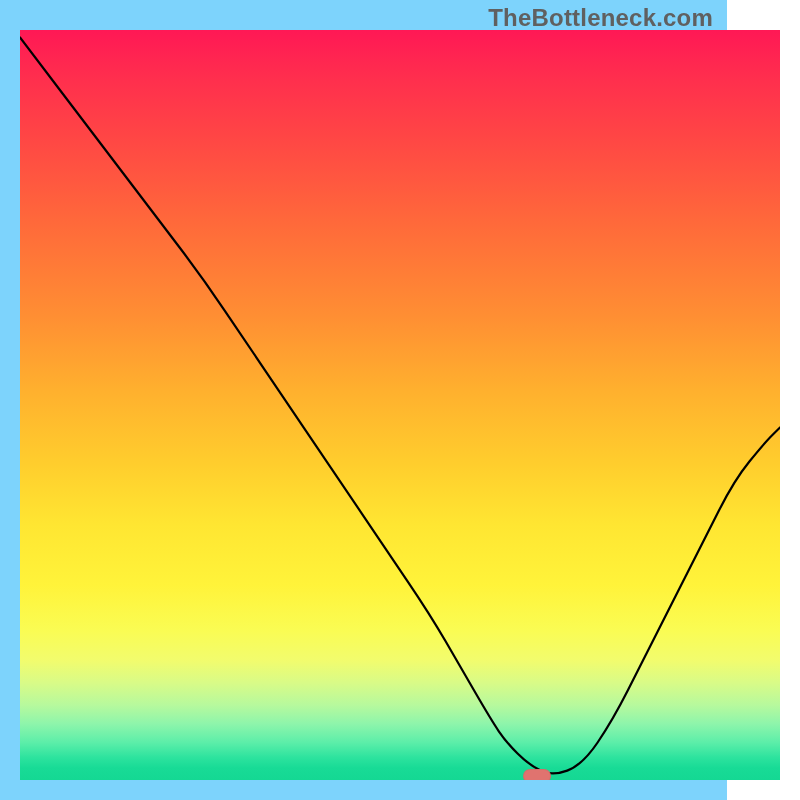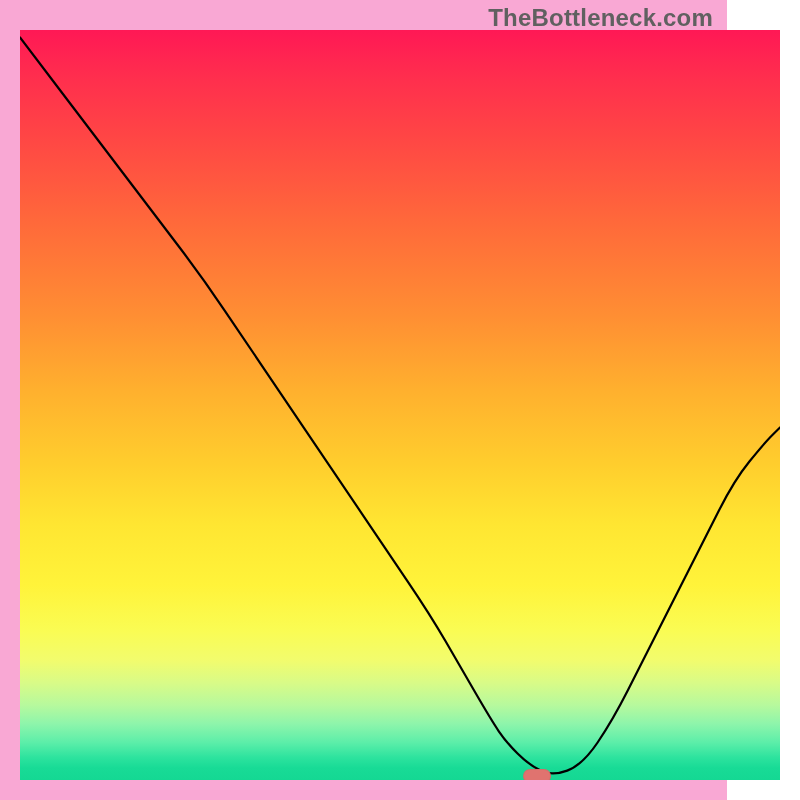--- a/index.html
+++ b/index.html
@@ -1,21 +1,21 @@
 <!DOCTYPE html>
 <html><head>
 <meta charset="utf-8">
 <style>
   * { margin: 0; padding: 0; box-sizing: border-box; }
   html, body { width: 800px; height: 800px; overflow: hidden; background: #fff; }
   .frame {
     position: relative;
     width: 727px;
     height: 800px;
-    background: #f9a8d4;
+    background: #7dd3fc;
   }
   .watermark {
     position: absolute;
     top: 4px;
     right: 14px;
     font-family: Arial, Helvetica, sans-serif;
     font-size: 24px;
     font-weight: 600;
     color: #606060;
     letter-spacing: 0.2px;

